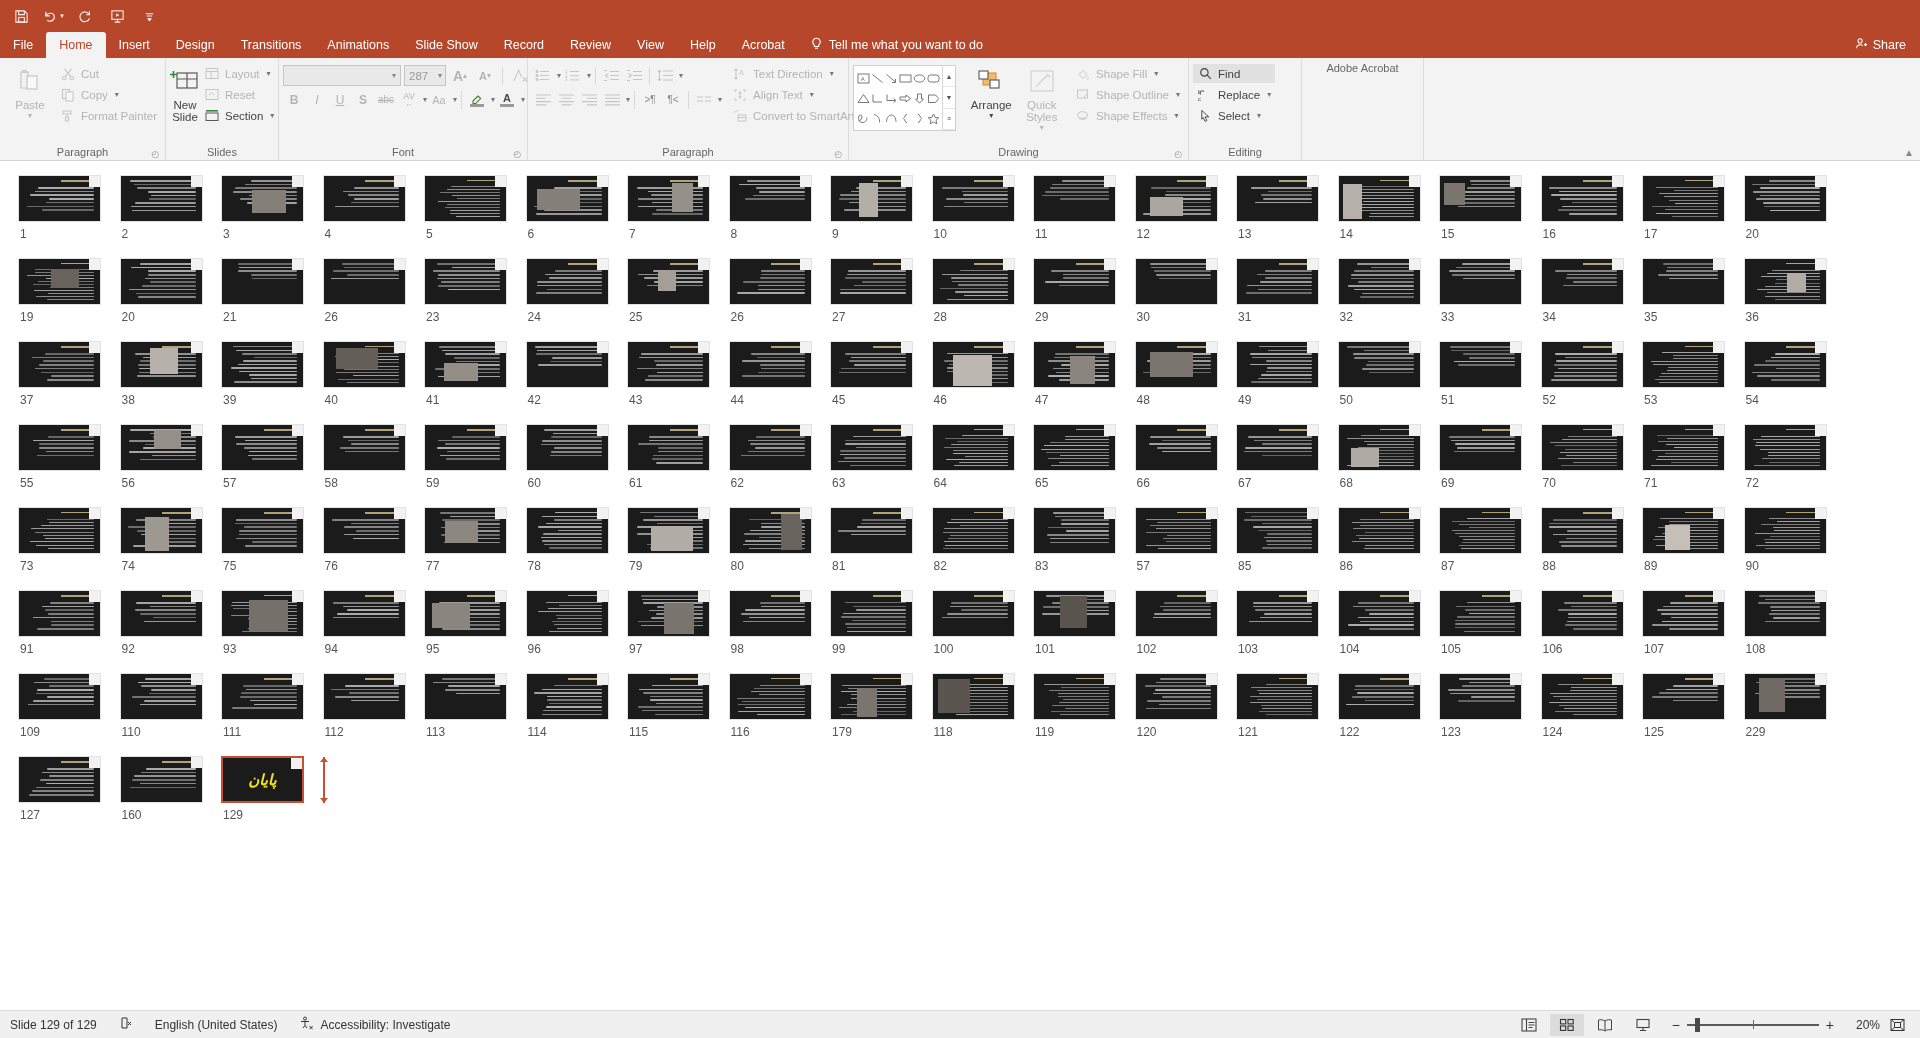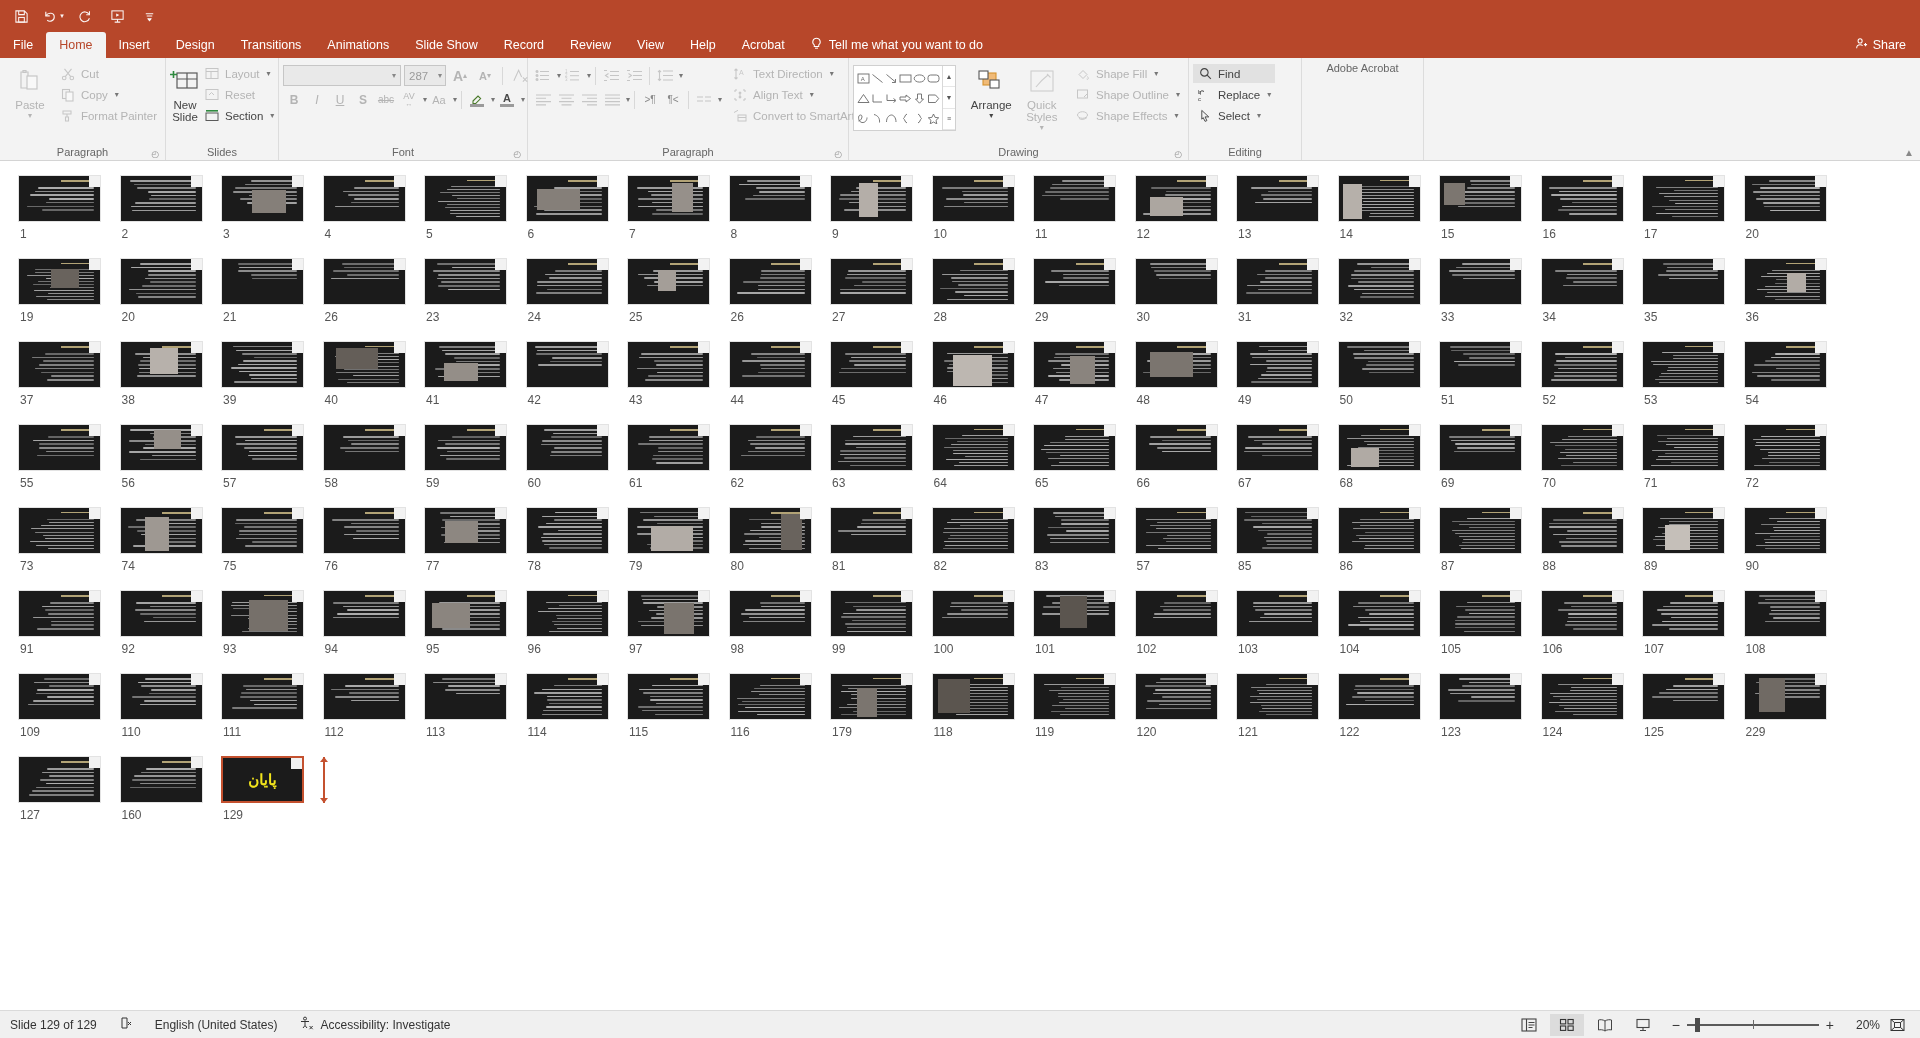--- a/index.html
+++ b/index.html
@@ -242,20 +242,21 @@
   }
   .thumb .pic {
     position: absolute;
     background: #8d8d8d;
   }
   .thumb .persian {
     position: absolute; inset: 0;
     display: flex; align-items: center; justify-content: center;
     color: #f2e41c; font-size: 15px; font-weight: bold;
     direction: rtl;
+    font-style: italic;
   }
   .slide-num {
     font-size: 12px; color: #555;
     margin-top: 5px; padding-left: 2px;
   }
   .cursor-bar {
     width: 2px; height: 46px;
     background: #c4512f;
     margin-top: 1px;
     position: relative;

